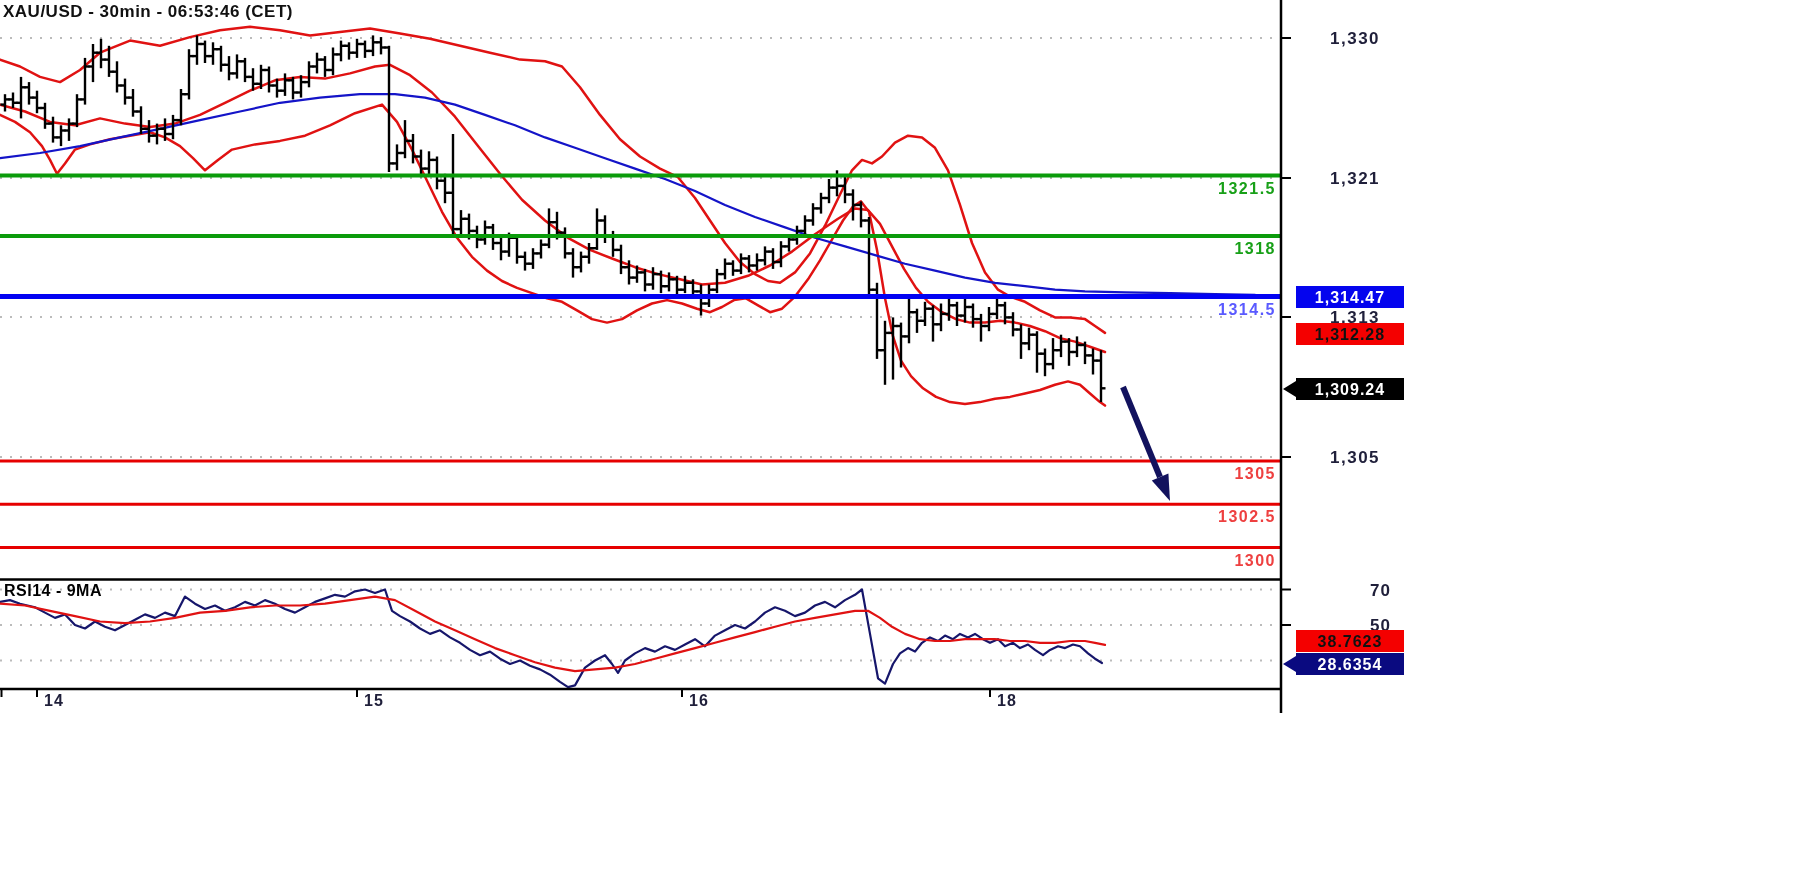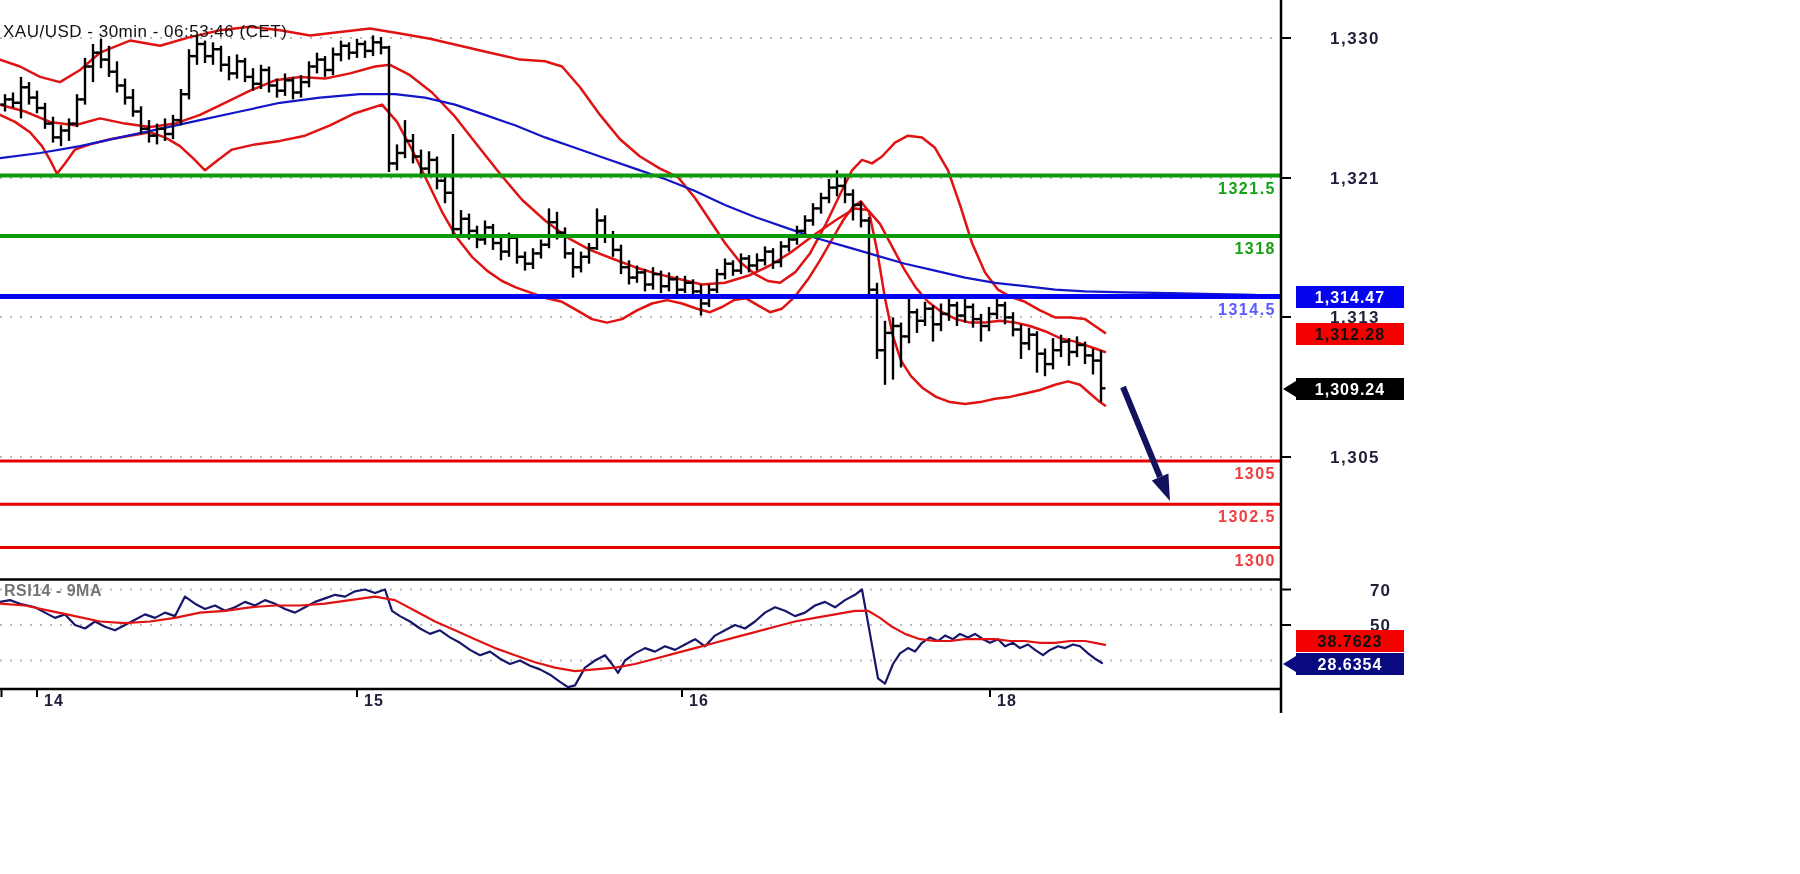--- a/index.html
+++ b/index.html
@@ -1,21 +1,21 @@
 <!DOCTYPE html>
 <html><head>
 <meta charset="utf-8">
 <style>
   html,body{margin:0;padding:0;background:#ffffff;}
   .screen{position:relative;width:1800px;height:874px;background:#ffffff;overflow:hidden;
           font-family:"Liberation Sans",sans-serif;}
   svg{position:absolute;left:0;top:0;}
-  .chart-title{position:absolute;left:3px;top:2px;font-size:17px;font-weight:normal;color:#111111;
-               letter-spacing:0.5px;white-space:nowrap;margin-top:20px;}
-  .rsi-title{position:absolute;left:4px;top:582px;font-size:16px;font-weight:bold;color:#737373;
+  .chart-title{position:absolute;left:3px;top:2px;font-size:17px;font-weight:bold;color:#111111;
+               letter-spacing:0.5px;white-space:nowrap;}
+  .rsi-title{position:absolute;left:4px;top:582px;font-size:16px;font-weight:bold;color:#000000;
              letter-spacing:0.5px;white-space:nowrap;}
 </style>
 </head>
 <body>
 
 <div class="screen">
   <svg id="chart" width="1800" height="874" viewBox="0 0 1800 874">
       <line x1="0" y1="38" x2="1280" y2="38" stroke="#bbbbbb" stroke-width="2" stroke-dasharray="2 8"></line>
       <line x1="0" y1="178" x2="1280" y2="178" stroke="#bbbbbb" stroke-width="2" stroke-dasharray="2 8"></line>
       <line x1="0" y1="317" x2="1280" y2="317" stroke="#bbbbbb" stroke-width="2" stroke-dasharray="2 8"></line>

